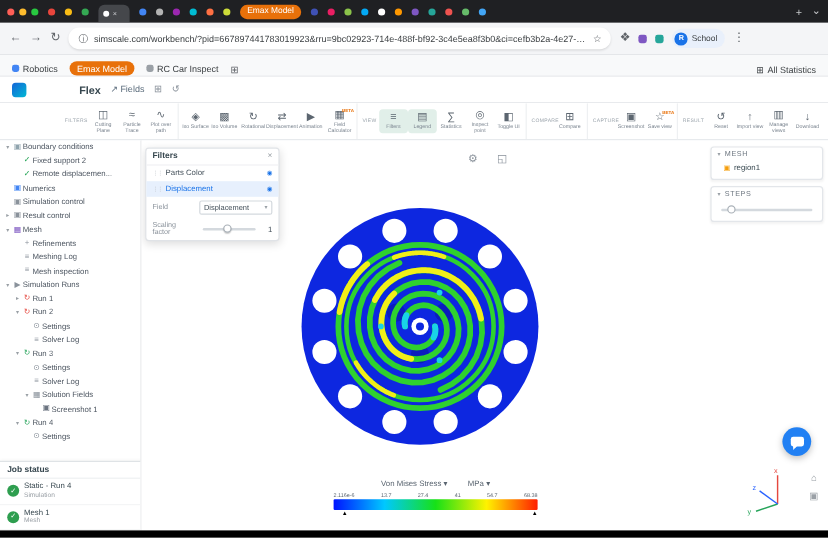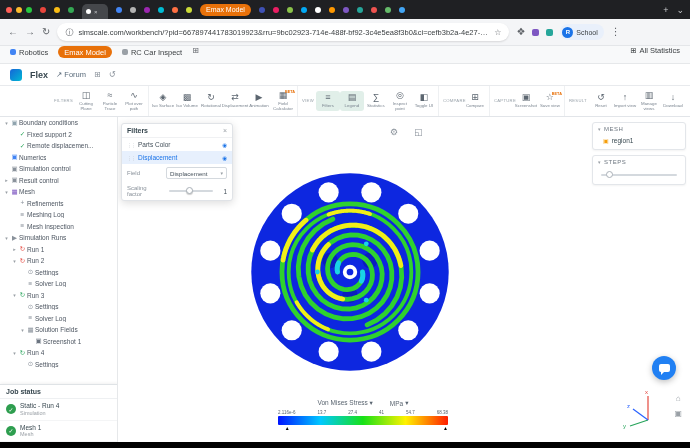--- a/index.html
+++ b/index.html
@@ -25,32 +25,32 @@
 .omnibox{width:452px;height:18px;background:#fff;border-radius:9px;display:flex;align-items:center;gap:5px;padding:0 8px;box-shadow:0 1px 2px rgba(0,0,0,.12);}
 .lock{color:#5f6368;font-size:8px;}
 .url{font-size:7.5px;color:#3c4043;white-space:nowrap;overflow:hidden;text-overflow:ellipsis;flex:1;}
 .star{color:#5f6368;font-size:8px;}
 .ext-dot{width:7px;height:7px;border-radius:2px;}
 .profile-chip{display:flex;align-items:center;gap:3px;background:#e9f0fb;border-radius:9px;height:16px;padding:0 6px 0 2px;}
 .pavatar{width:11px;height:11px;border-radius:50%;background:#1a73e8;color:#fff;font-size:6px;font-weight:bold;display:flex;align-items:center;justify-content:center;}
 .pname{font-size:7px;color:#3c4043;}
 
 
-.bookmarks-bar{position:absolute;top:46px;left:0;right:0;height:18px;background:#f8f9fa;border-bottom:1px solid #e6e8ea;display:flex;align-items:flex-start;padding:0 10px;gap:10px;font-size:7.5px;color:#3c4043;}
+.bookmarks-bar{position:absolute;top:46px;left:0;right:0;height:18px;background:#f8f9fa;border-bottom:1px solid #e6e8ea;display:flex;align-items:flex-end;padding:0 10px;gap:10px;font-size:7.5px;color:#3c4043;}
 .bm-list{display:flex;align-items:center;gap:10px;}
 .bm-item{display:flex;align-items:center;gap:3px;cursor:pointer;}
 .bm-ico{width:6px;height:6px;border-radius:2px;}
 .bm-pill{background:#e8710a;color:#fff;border-radius:7px;height:12px;padding:0 6px;}
 .bm-grid{color:#5f6368;font-size:8px;}
 .bm-right{margin-left:auto;display:flex;align-items:center;gap:3px;color:#3c4043;}
 
 
 .app-header{position:absolute;top:64px;left:0;right:0;height:22px;background:#fff;border-bottom:1px solid #e8eaed;display:flex;align-items:center;padding:0 10px;gap:8px;}
 .logo{width:12px;height:12px;border-radius:3px;background:linear-gradient(135deg,#1565d8,#00b8d4);}
-.app-title{font-size:9px;font-weight:bold;color:#37474f;}
+.app-title{font-size:9px;font-weight:bold;color:#37474f;margin-left:36px;}
 .share-btn{display:flex;align-items:center;gap:2px;font-size:7.5px;color:#5a6b7b;}
 .hdr-ico{font-size:8px;color:#8a929b;}
 .hdr-right{margin-left:auto;display:flex;align-items:center;gap:10px;font-size:7.5px;color:#5f6368;}
 .avatar{width:13px;height:13px;border-radius:50%;background:#66bb6a;color:#fff;font-size:7px;font-weight:bold;display:flex;align-items:center;justify-content:center;}
 
 
 .pp-toolbar{position:absolute;top:86px;left:0;right:0;height:31px;background:#fff;border-bottom:1px solid #e2e5e9;display:flex;align-items:center;padding-left:50px;overflow:hidden;}
 .tb-group{display:flex;align-items:center;height:100%;border-right:1px solid #eef0f2;padding:0 2px;}
 .tb-caption{font-size:4.2px;color:#9aa3ab;text-transform:uppercase;letter-spacing:.3px;margin:0 2px;max-width:18px;text-align:center;line-height:1.2;}
 .tb-item{width:24px;display:flex;flex-direction:column;align-items:center;justify-content:center;gap:1px;padding:2px 0;border-radius:3px;position:relative;cursor:pointer;}
@@ -196,21 +196,21 @@
       <span>⊞</span>
       <span>All Statistics</span>
     </div>
   </div>
 
   <div class="app-header">
     <span class="logo"></span>
     <span class="app-title">Flex</span>
     <div class="share-btn">
       <span>↗</span>
-      <span>Forum</span>
+      <span>Fields</span>
     </div>
     <span class="hdr-ico">⊞</span>
     <span class="hdr-ico">↺</span>
   </div>
 
   <div class="pp-toolbar">
       <div class="tb-group">
         <div class="tb-caption">FILTERS</div>
         <div class="tb-item">
           <span class="glyph">◫</span>

